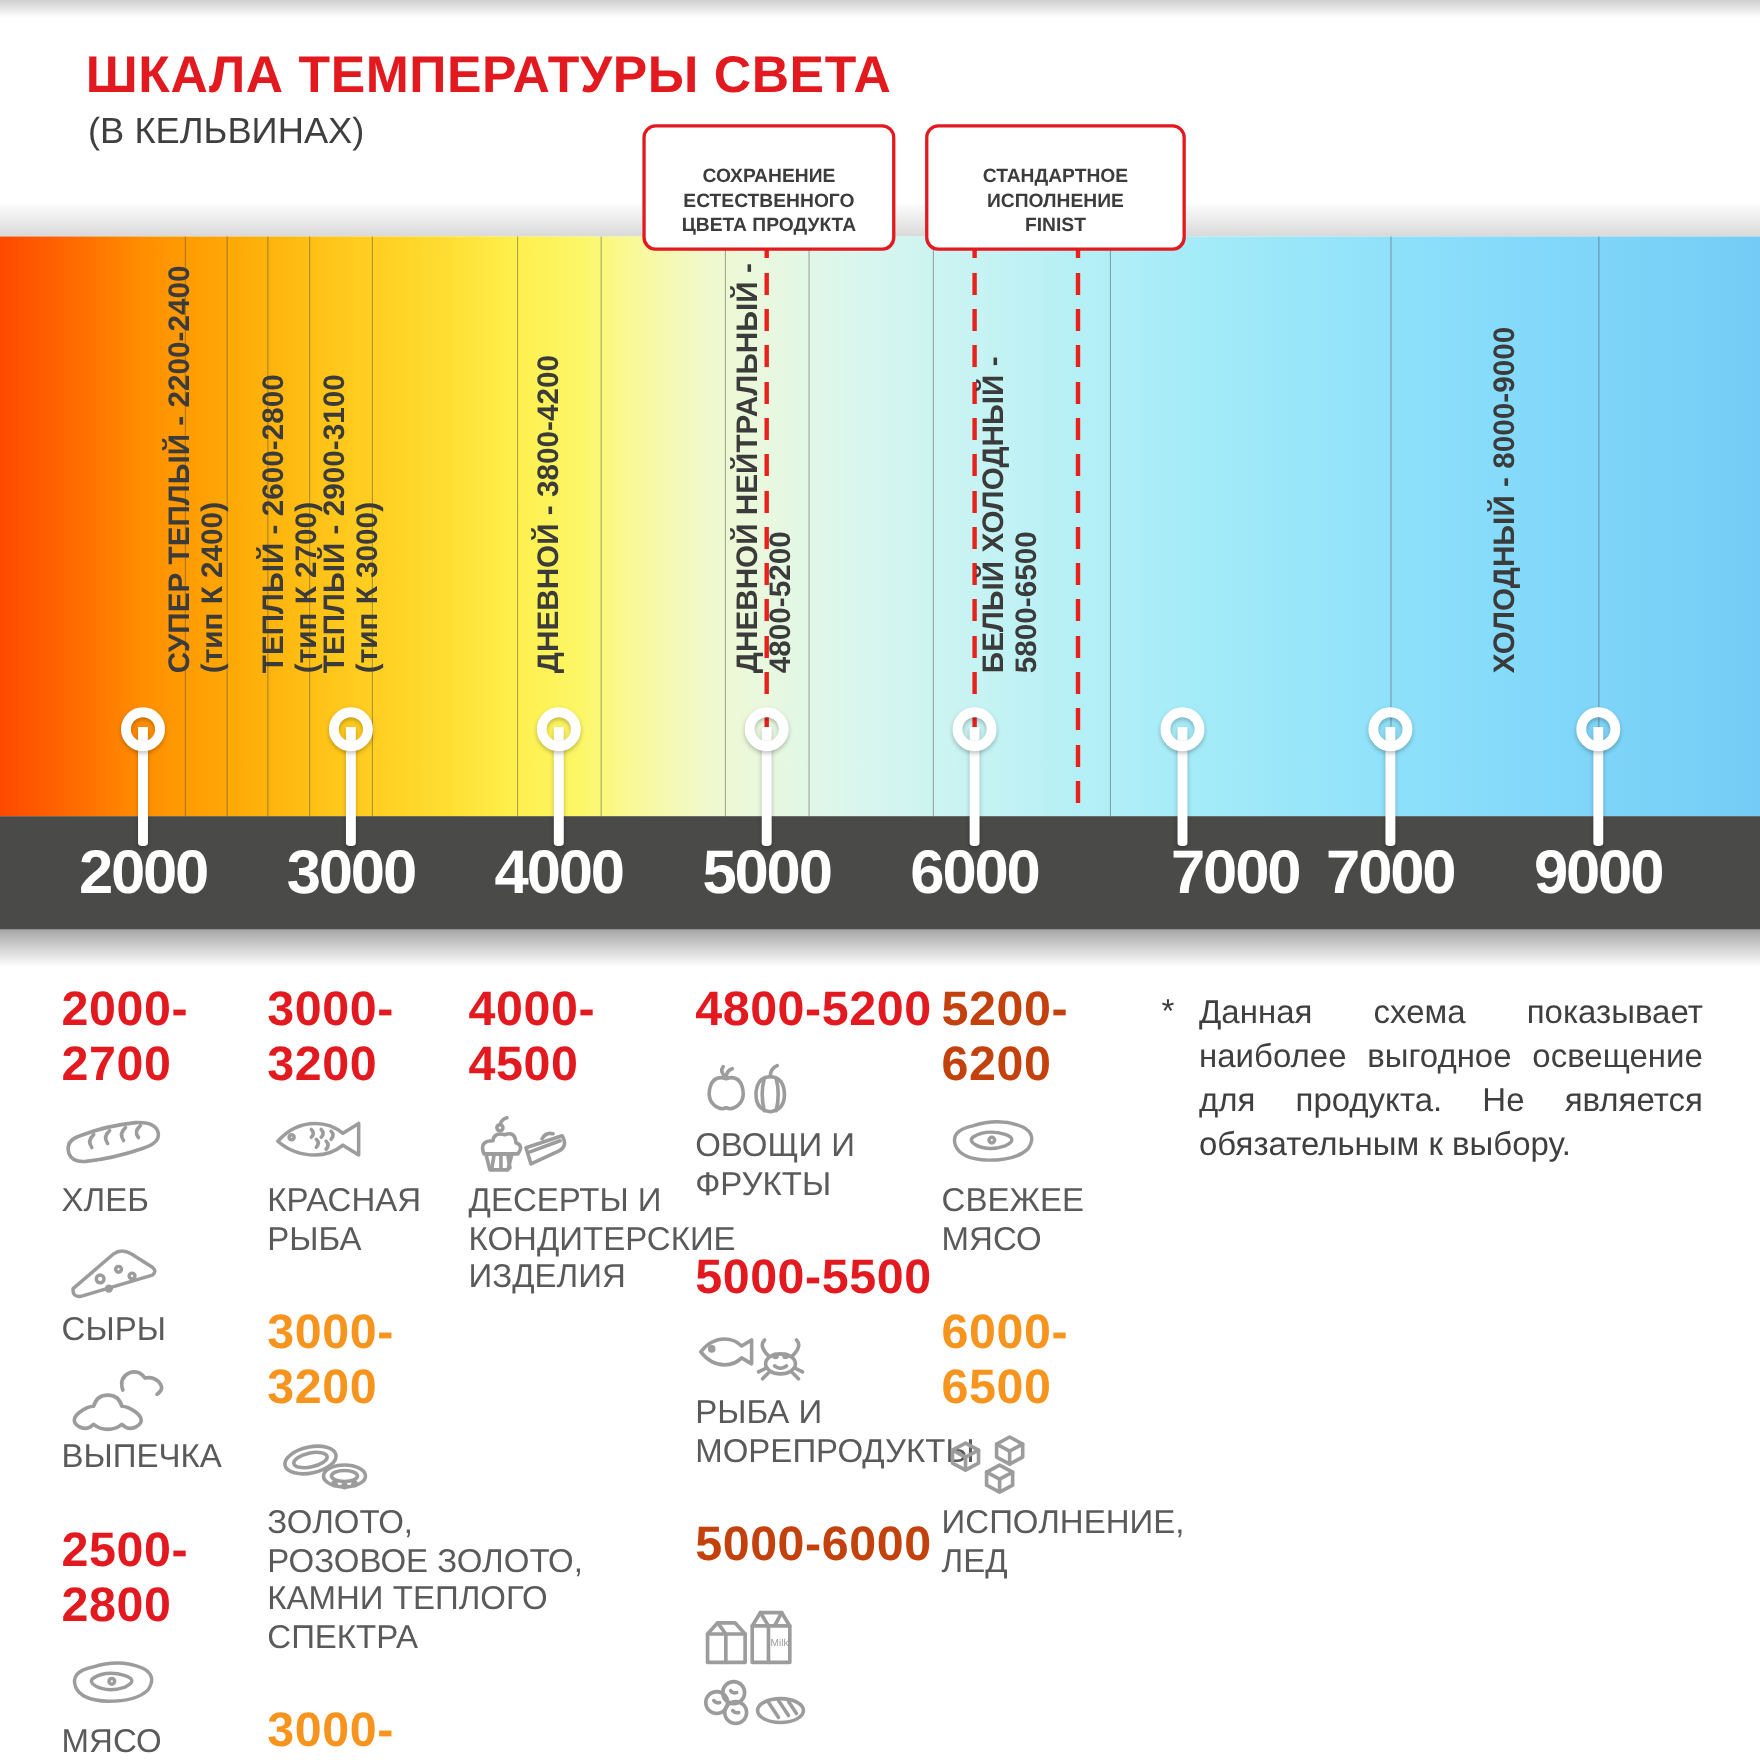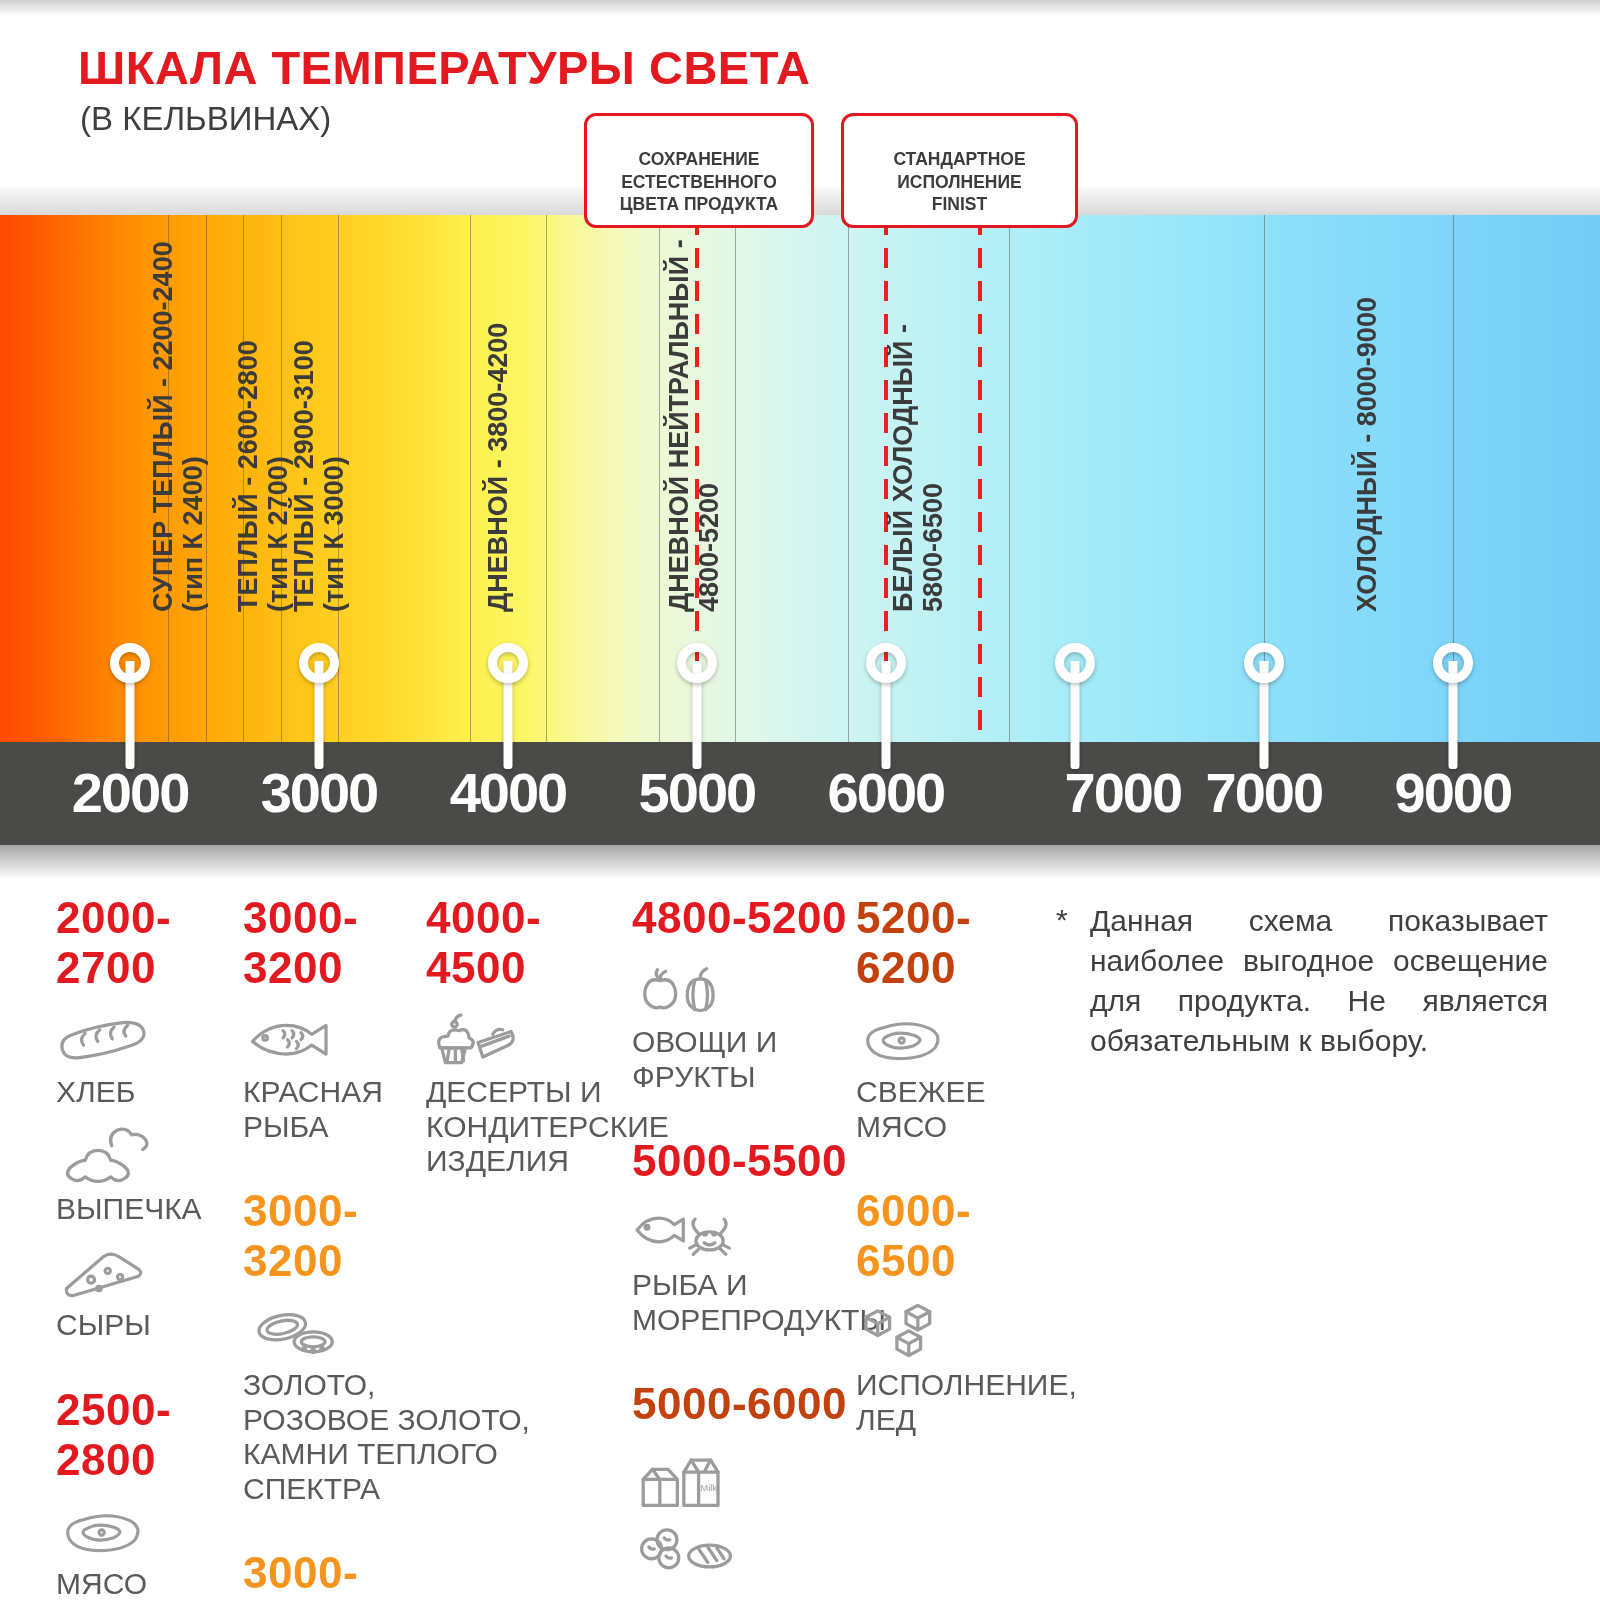--- a/index.html
+++ b/index.html
@@ -31,21 +31,21 @@
   .axis-bar{position:absolute;left:0;top:742px;width:100%;height:103px;background:#4a4a49;z-index:1;}
   .tick{position:absolute;top:18px;transform:translateX(-50%);font-size:56px;font-weight:700;
         color:#fff;letter-spacing:-2px;}
   .bar-shadow{position:absolute;left:0;top:845px;width:100%;height:34px;
         background:linear-gradient(rgba(150,150,150,.85),rgba(255,255,255,0));}
   .food{position:absolute;left:0;top:893px;width:100%;height:707px;}
   .col{position:absolute;top:0;}
   .range{font-size:44px;font-weight:700;margin:0 0 4px 0;letter-spacing:.5px;}
   .block{margin-bottom:42px;}
   .item{margin-top:14px;}
-  .icon{height:60px;display:flex;align-items:center;}
+  .icon{height:60px;display:flex;align-items:flex-start;}
   .icon svg{display:block;}
   .flabel{margin-top:8px;font-size:30px;color:#5a5a5a;line-height:1.15;white-space:pre-line;width:max-content;}
   .footnote{position:absolute;left:1056px;top:8px;width:492px;font-size:30px;color:#3f3f3f;}
   .footnote .mark{position:absolute;left:0;top:2px;font-size:30px;}
   .footnote p{margin:0 0 0 34px;text-align:justify;line-height:40px;}
 </style>
 </head>
 <body>
 
 <div class="page">
@@ -136,38 +136,38 @@
             <div class="icon">
               <svg width="100" height="56" viewBox="0 0 110 62" stroke="#9c9c9c" stroke-width="3.6" fill="none" stroke-linecap="round" stroke-linejoin="round">
                 <path d="M7 46 Q3 33 19 28 Q45 18 74 15 Q95 14 97 26 Q98 36 81 41 Q52 51 24 54 Q10 55 7 46 Z"></path>
                 <path d="M32 27 q-7 6 -2 13 M48 23 q-7 6 -2 13 M64 20 q-7 6 -2 13 M79 18 q-7 6 -2 12"></path>
               </svg>
             </div>
             <div class="flabel">ХЛЕБ</div>
           </div>
           <div class="item">
             <div class="icon">
-              <svg width="104" height="64" viewBox="0 0 112 70" stroke="#9c9c9c" stroke-width="3.6" fill="none" stroke-linecap="round" stroke-linejoin="round">
-                <path d="M16 62 q-9 -6 1 -14 q8 -6 14 -6 q3 -11 14 -11 q11 0 14 11 q6 0 14 6 q10 8 1 14 q-8 5 -15 -2 q-6 5 -14 5 q-8 0 -14 -5 q-7 7 -15 2 Z"></path>
-                <path d="M60 26 q-4 -12 6 -17 q10 -4 16 5 q8 -2 14 4 q6 7 -2 12"></path>
-              </svg>
-            </div>
-            <div class="flabel">ВЫПЕЧКА</div>
-          </div>
-          <div class="item">
-            <div class="icon">
               <svg width="100" height="58" viewBox="0 0 110 66" stroke="#9c9c9c" stroke-width="3.6" fill="none" stroke-linecap="round" stroke-linejoin="round">
                 <path d="M10 54 L52 18 Q60 12 70 18 L92 32 Q97 36 92 40 L18 62 Q9 63 10 54 Z"></path>
                 <circle cx="38" cy="44" r="4"></circle>
                 <circle cx="57" cy="34" r="3"></circle>
                 <circle cx="71" cy="41" r="3"></circle>
                 <circle cx="47" cy="54" r="2.5"></circle>
               </svg>
             </div>
             <div class="flabel">СЫРЫ</div>
+          </div>
+          <div class="item">
+            <div class="icon">
+              <svg width="104" height="64" viewBox="0 0 112 70" stroke="#9c9c9c" stroke-width="3.6" fill="none" stroke-linecap="round" stroke-linejoin="round">
+                <path d="M16 62 q-9 -6 1 -14 q8 -6 14 -6 q3 -11 14 -11 q11 0 14 11 q6 0 14 6 q10 8 1 14 q-8 5 -15 -2 q-6 5 -14 5 q-8 0 -14 -5 q-7 7 -15 2 Z"></path>
+                <path d="M60 26 q-4 -12 6 -17 q10 -4 16 5 q8 -2 14 4 q6 7 -2 12"></path>
+              </svg>
+            </div>
+            <div class="flabel">ВЫПЕЧКА</div>
           </div>
         </div>
         <div class="block">
           <div class="range" style="color: rgb(226, 25, 31);">2500-2800</div>
           <div class="item">
             <div class="icon">
               <svg width="100" height="52" viewBox="0 0 110 60" stroke="#9c9c9c" stroke-width="3.6" fill="none" stroke-linecap="round" stroke-linejoin="round">
                 <path d="M12 40 Q6 24 30 19 Q58 10 82 20 Q98 28 88 43 Q76 55 46 55 Q18 54 12 40 Z"></path>
                 <path d="M30 31 Q44 22 64 28 Q78 33 64 40 Q46 46 33 39 Q26 35 30 31 Z"></path>
                 <circle cx="50" cy="34" r="3"></circle>

